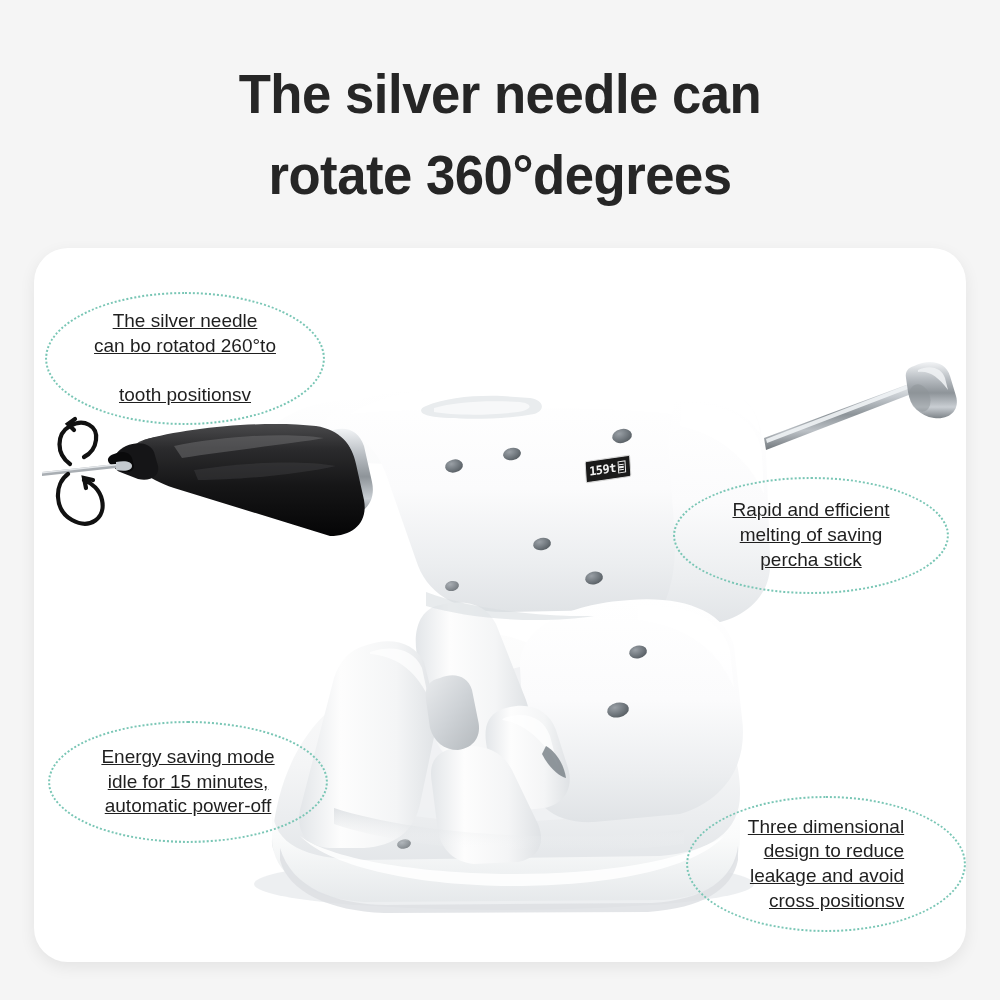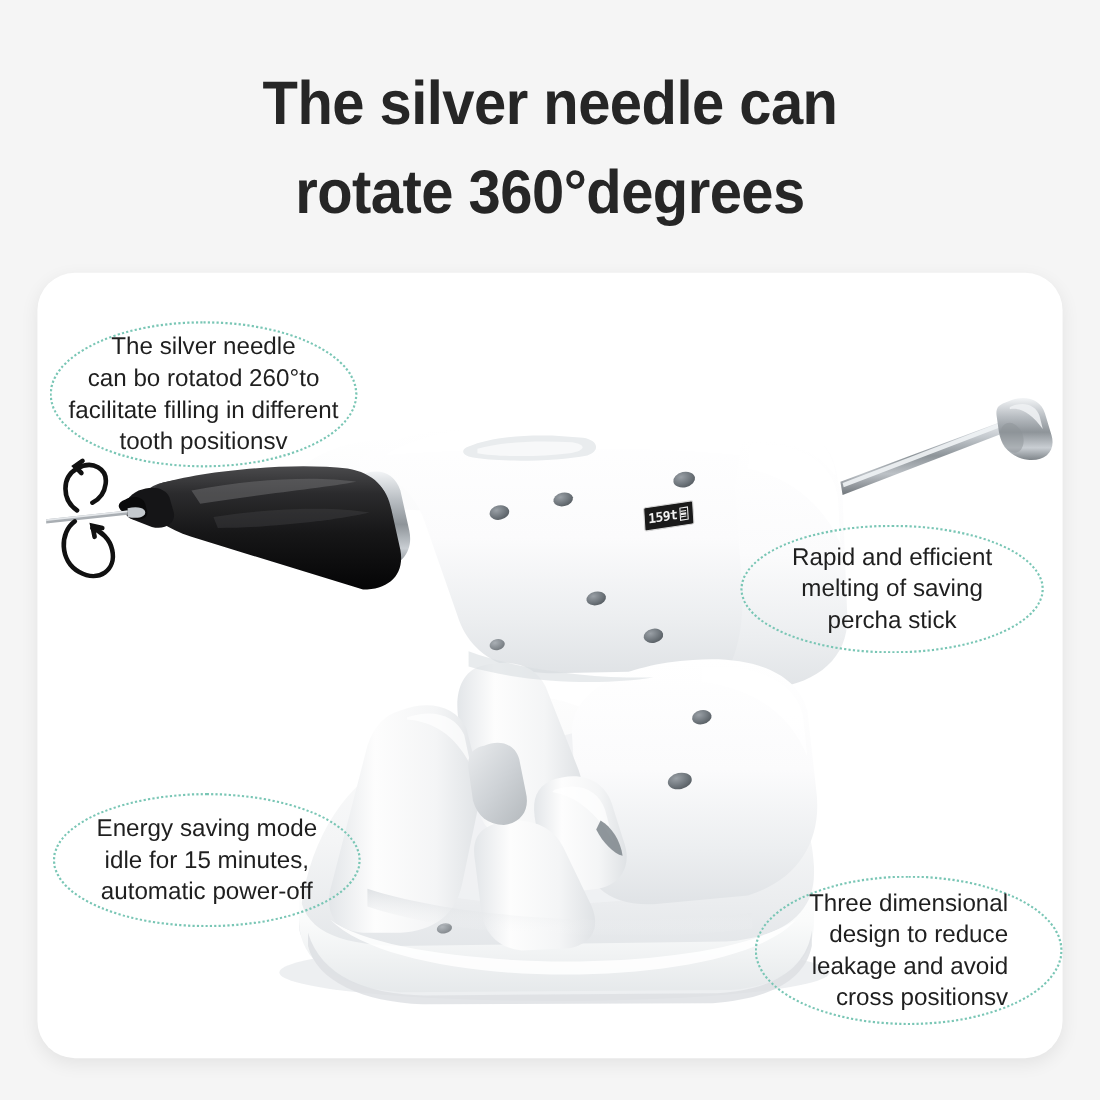--- a/index.html
+++ b/index.html
@@ -49,23 +49,24 @@
   
   .callout {
     position: absolute;
     border: 2.2px dotted #79c6b5;
     border-radius: 50%;
     display: flex;
     align-items: center;
     justify-content: center;
     text-align: center;
     color: #1f1f1f;
-    font-size: 22px;
+    font-size: 19px;
     line-height: 1.30;
     background: transparent;
+    text-decoration: underline;
   }
   .callout .ctext { display: block; padding: 0 8px; }
 
   #callout-rotate  { left: 45px;  top: 292px; width: 280px; height: 133px; }
   #callout-melting { left: 673px; top: 477px; width: 276px; height: 117px; }
   #callout-energy  { left: 48px;  top: 721px; width: 280px; height: 122px; }
   #callout-design  { left: 686px; top: 796px; width: 280px; height: 136px; text-align: right; }
 
   
   #product-photo {
@@ -465,21 +466,21 @@
       <i></i>
       <i></i>
       <i></i>
     </span>
 </div>
 
 <div class="callout" id="callout-rotate">
   <span class="ctext">
     <span>The silver needle</span><br>
     <span>can bo rotatod 260°to</span><br>
-    <span>facilitate filling in different</span><br>
+    <br>
     <span>tooth positionsv</span>
   </span>
 </div>
 
 <div class="callout" id="callout-melting">
   <span class="ctext">
     <span>Rapid and efficient</span><br>
     <span>melting of saving</span><br>
     <span>percha stick</span>
   </span>

